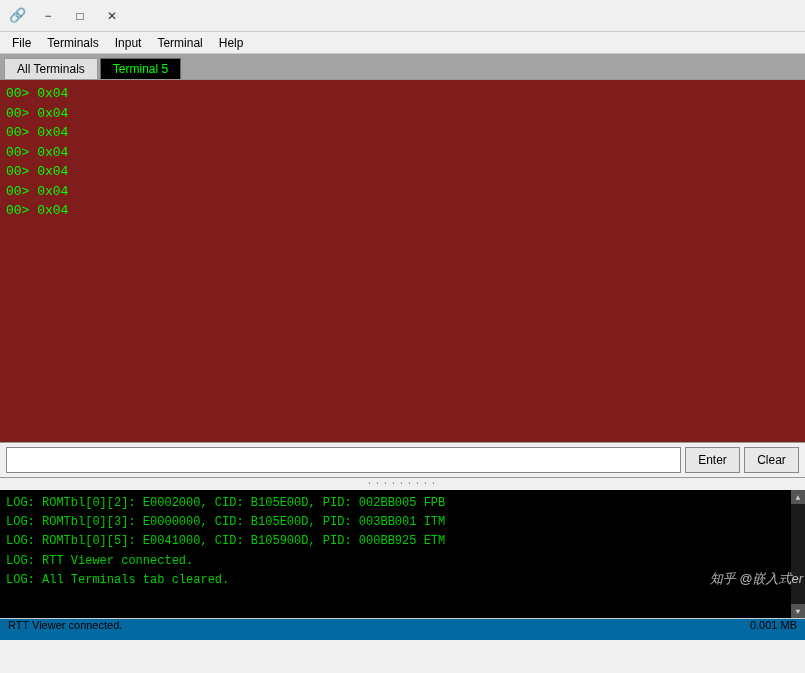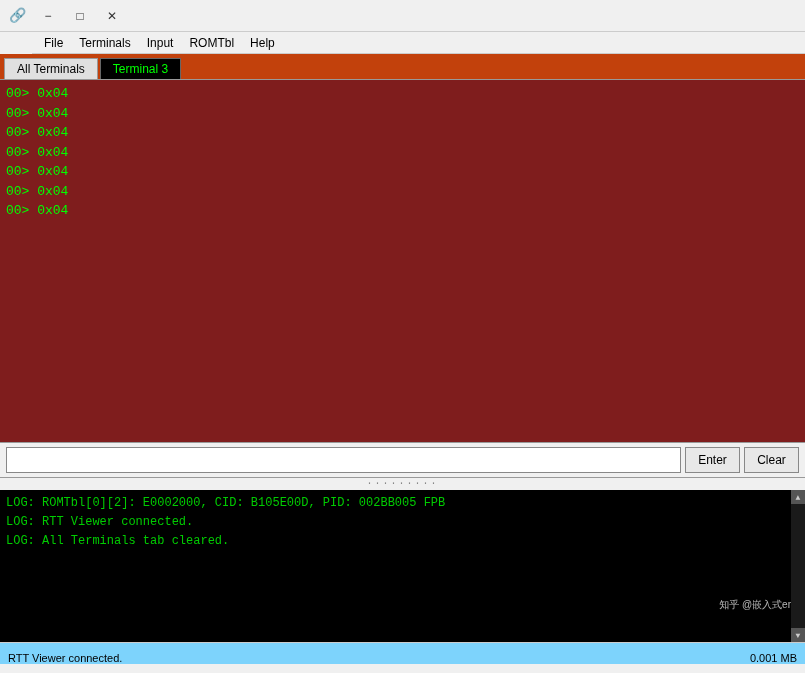--- a/index.html
+++ b/index.html
@@ -55,34 +55,33 @@
     }
 
     
     #menu-bar {
       display: flex;
       background: #f0f0f0;
       height: 22px;
       align-items: center;
       padding: 0 4px;
       border-bottom: 1px solid #ccc;
-      margin-left: 32px;
     }
     .menu-item {
       padding: 2px 8px;
       font-family: Segoe UI, sans-serif;
       font-size: 12px;
       cursor: pointer;
       color: #000;
     }
 
     
     #tab-bar {
       display: flex;
-      background: #c2410c;
+      background: #a3a3a3;
       height: 26px;
       align-items: flex-end;
       padding: 0 4px;
       border-bottom: 1px solid #999;
     }
     .tab {
       padding: 3px 12px;
       font-family: Segoe UI, sans-serif;
       font-size: 12px;
       cursor: pointer;
@@ -152,21 +151,21 @@
       line-height: 12px;
       letter-spacing: 2px;
     }
 
     
     #log-area {
       background: #000;
       color: #00cc00;
       font-family: 'Courier New', Courier, monospace;
       font-size: 12px;
-      height: 152px;
+      height: 128px;
       padding: 4px 6px;
       overflow: hidden;
       line-height: 1.6;
       position: relative;
     }
     #log-scrollbar {
       position: absolute;
       right: 0;
       top: 0;
       width: 14px;
@@ -186,32 +185,33 @@
       color: #ccc;
       font-size: 8px;
       cursor: pointer;
       flex-shrink: 0;
     }
 
     
     #watermark {
       position: absolute;
       bottom: 30px;
-      right: 14px;
+      right: 2px;
       color: rgba(255,255,255,0.7);
       font-family: Segoe UI, sans-serif;
-      font-size: 10px;
+      font-size: 13px;
       pointer-events: none;
+      font-style: italic;
     }
 
     
     #status-bar {
       display: flex;
-      align-items: flex-end;
-      background: #7dd3fc;
+      align-items: flex-start;
+      background: #0369a1;
       height: 22px;
       padding: 0 8px;
       border-top: 1px solid #ccc;
       justify-content: space-between;
       font-family: Segoe UI, sans-serif;
       font-size: 11px;
     }
 
     .log-line { white-space: nowrap; }
   </style>
@@ -224,27 +224,27 @@
     <button class="win-btn">−</button>
     <button class="win-btn">□</button>
     <button class="win-btn close">✕</button>
   </div>
 </div>
 
 <div id="menu-bar">
   <span class="menu-item">File</span>
   <span class="menu-item">Terminals</span>
   <span class="menu-item">Input</span>
-  <span class="menu-item">ROMTbl</span>
+  <span class="menu-item">Terminal</span>
   <span class="menu-item">Help</span>
 </div>
 
 <div id="tab-bar">
   <div class="tab">All Terminals</div>
-  <div class="tab active">Terminal 3</div>
+  <div class="tab active">Terminal 5</div>
 </div>
 
 <div id="terminal-area">
   <div class="log-line">00&gt;  0x04</div>
   <div class="log-line">00&gt;  0x04</div>
   <div class="log-line">00&gt;  0x04</div>
   <div class="log-line">00&gt;  0x04</div>
   <div class="log-line">00&gt;  0x04</div>
   <div class="log-line">00&gt;  0x04</div>
   <div class="log-line">00&gt;  0x04</div>
@@ -254,20 +254,22 @@
   <input type="text" id="input-field" class="action-btn" style="flex: 1 1 0%; height: 26px; background: rgb(255, 255, 255); font-family: &quot;Courier New&quot;, monospace; border: 1px solid rgb(136, 136, 136); padding: 2px 4px; font-size: 12px;">
   <button class="action-btn">Enter</button>
   <button class="action-btn">Clear</button>
 </div>
 
 <div id="separator">·········</div>
 
 <div style="position:relative;">
   <div id="log-area" style="padding-right:18px;">
     <div class="log-line">LOG: ROMTbl[0][2]: E0002000, CID: B105E00D, PID: 002BB005 FPB</div>
+    <div class="log-line">LOG: ROMTbl[0][3]: E0000000, CID: B105E00D, PID: 003BB001 ITM</div>
+    <div class="log-line">LOG: ROMTbl[0][5]: E0041000, CID: B105900D, PID: 000BB925 ETM</div>
     <div class="log-line">LOG: RTT Viewer connected.</div>
     <div class="log-line">LOG: All Terminals tab cleared.</div>
   </div>
   <div id="log-scrollbar">
     <div class="scroll-arrow">▲</div>
     <div style="flex:1;"></div>
     <div class="scroll-arrow">▼</div>
   </div>
   <div id="watermark">知乎 @嵌入式er</div>
 </div>

